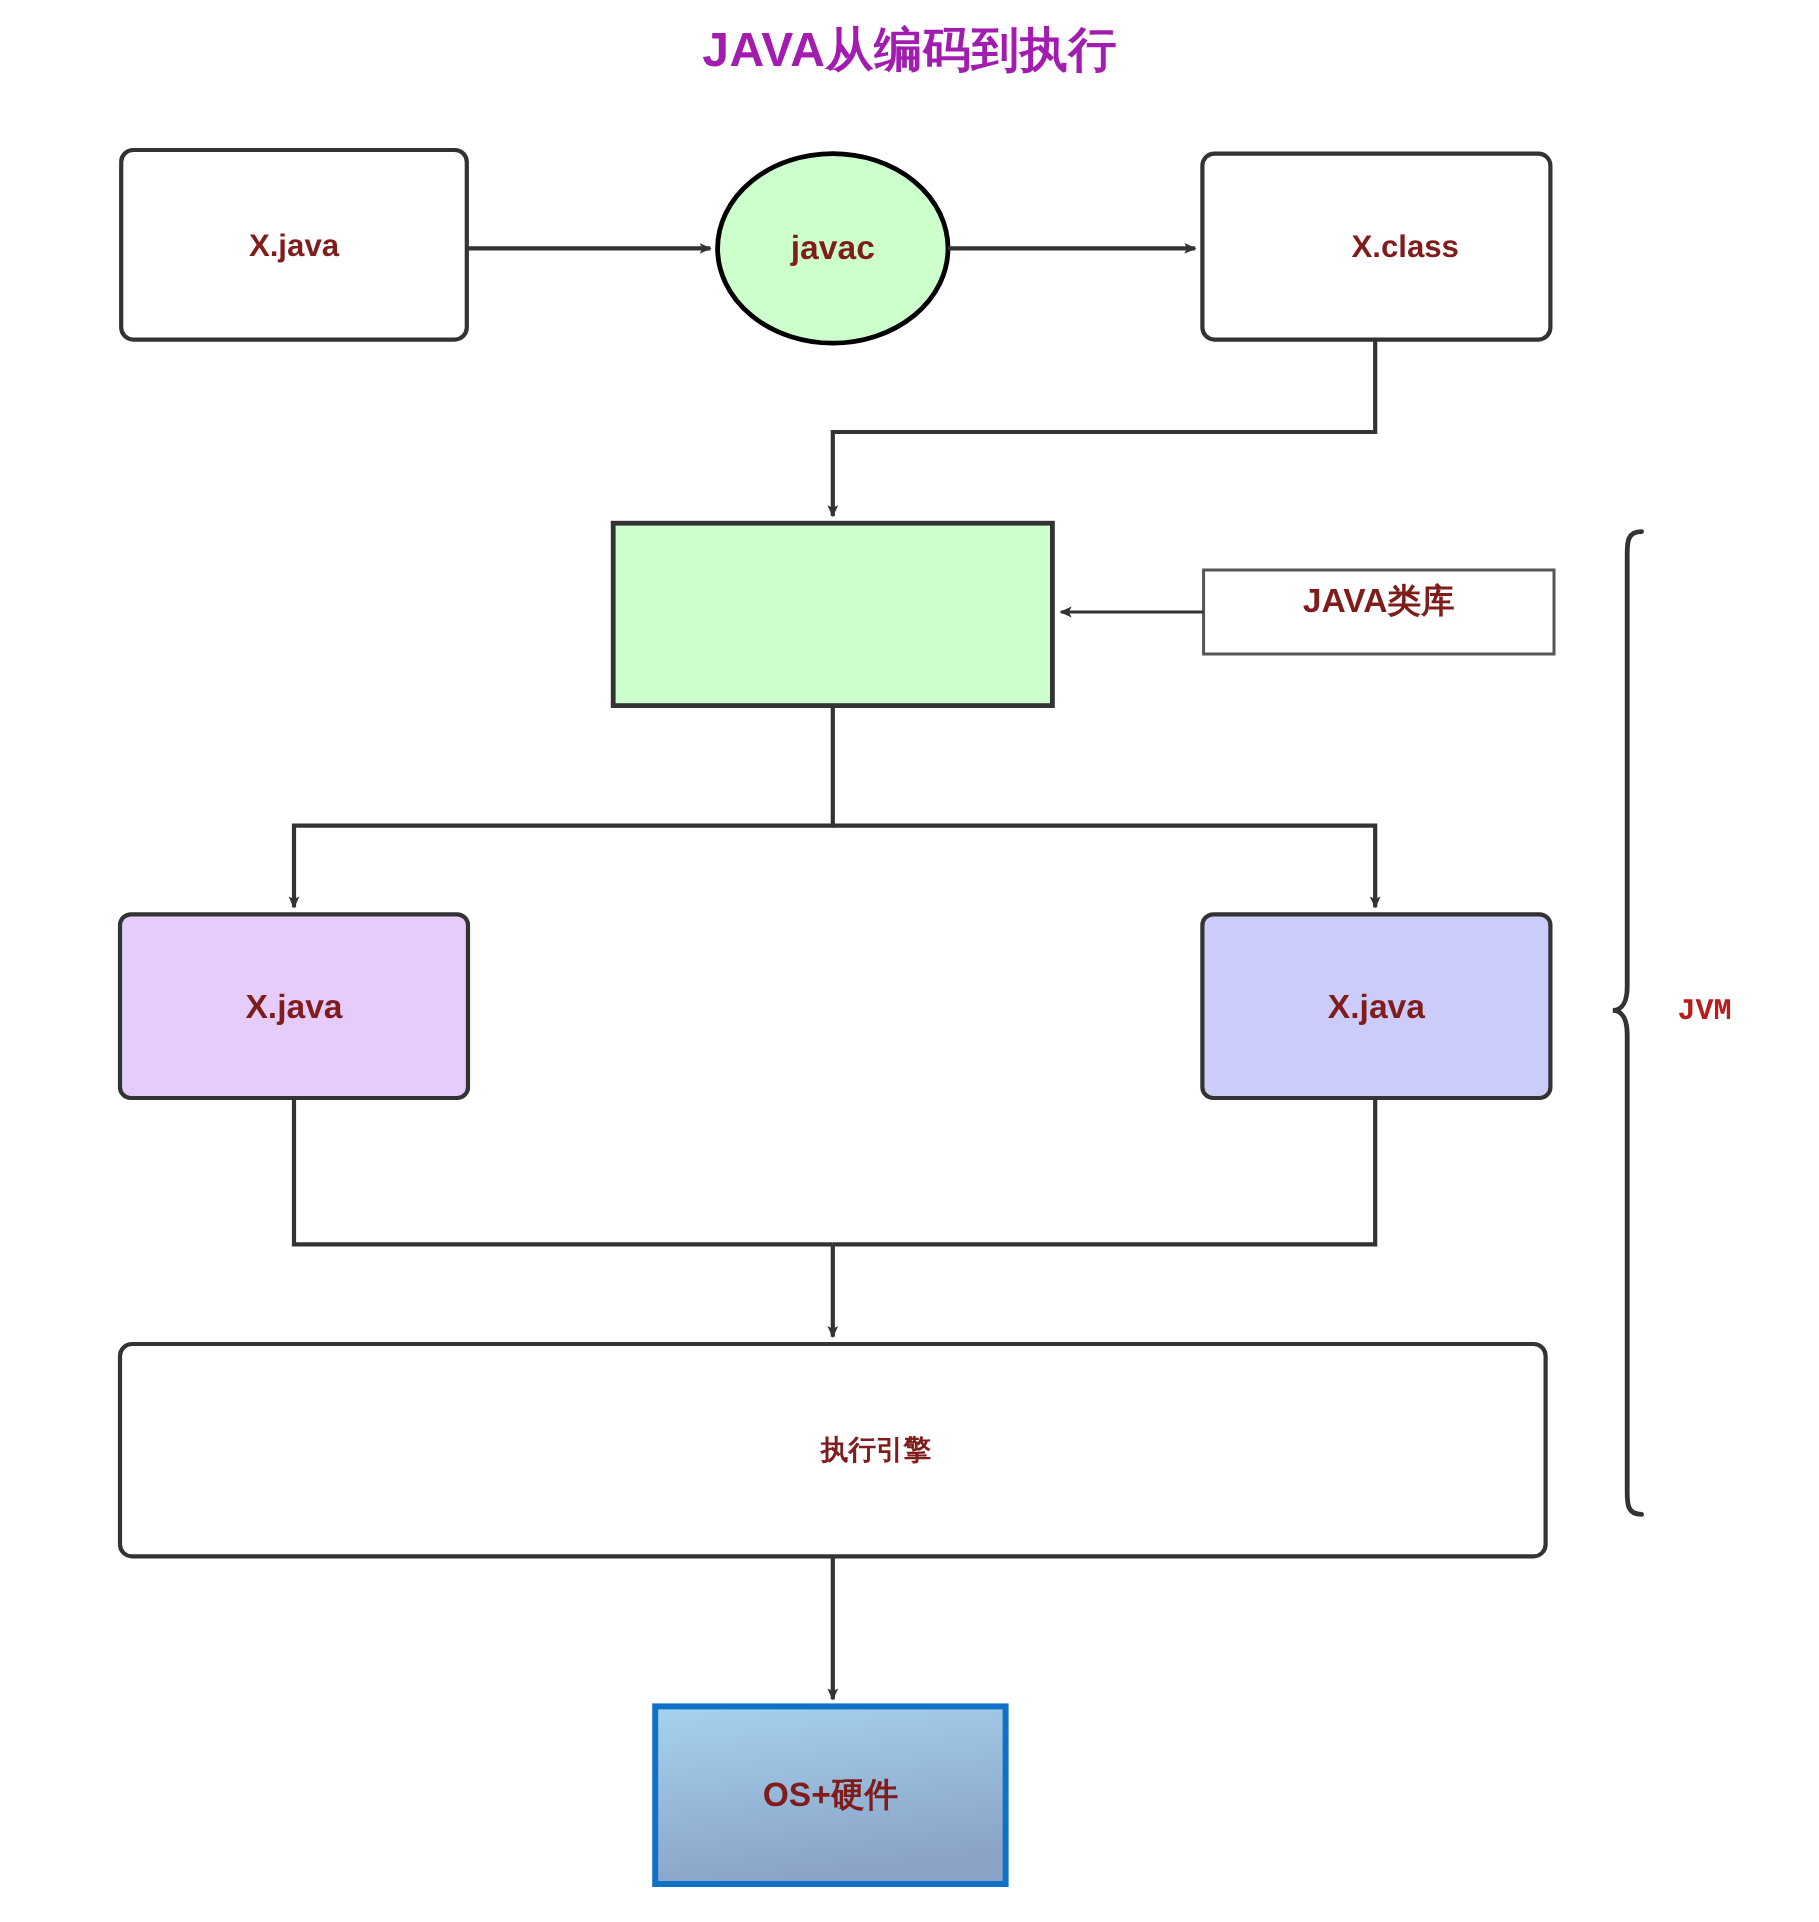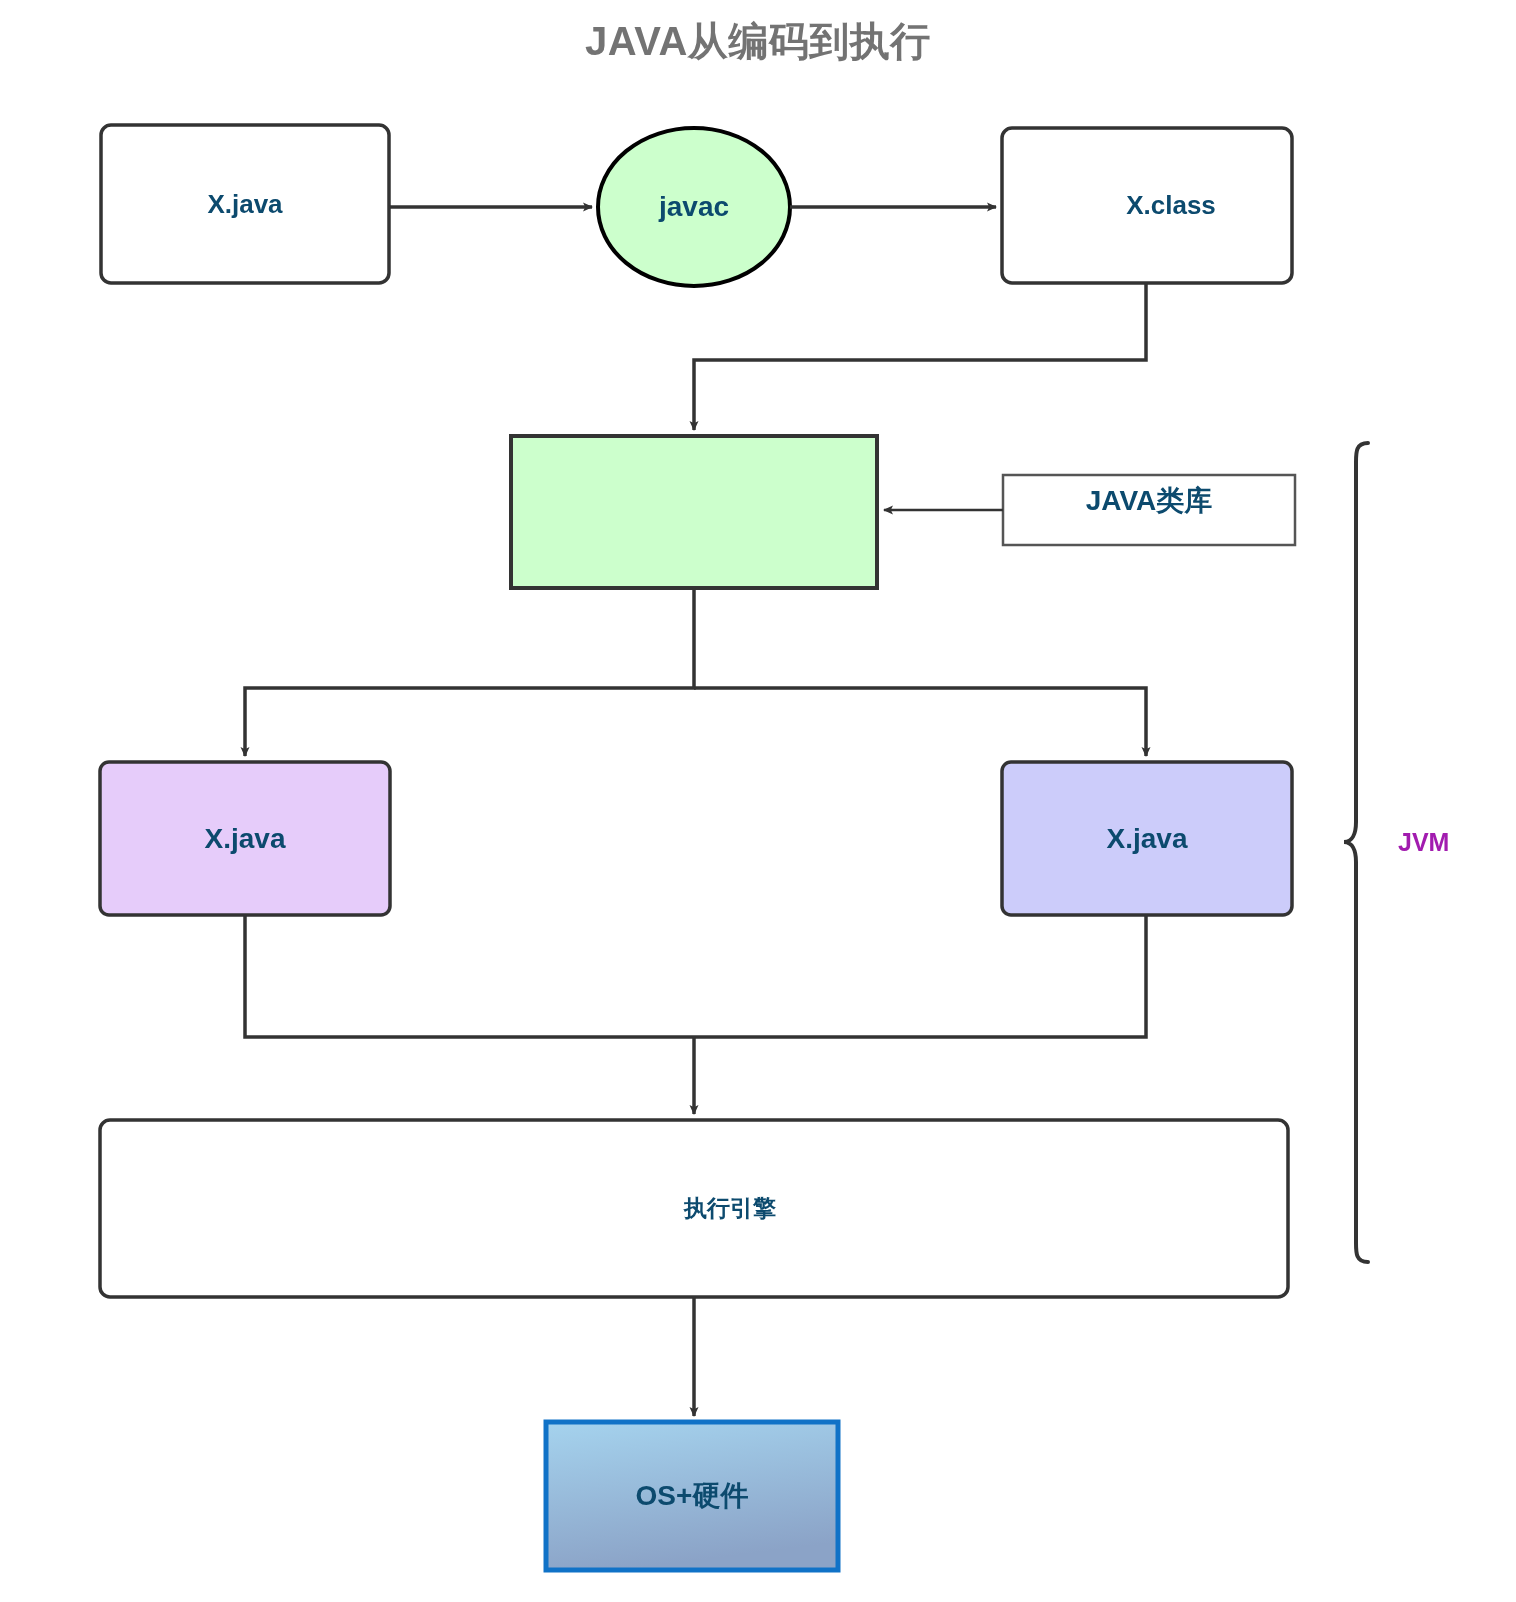--- a/index.html
+++ b/index.html
@@ -22,46 +22,47 @@
     height: 1602px;
   }
   .diagram-title {
     position: absolute;
     left: 0;
     top: 14px;
     width: 1516px;
     text-align: center;
     font-size: 40px;
     font-weight: bold;
-    color: #737373;
+    color: #a21caf;
     letter-spacing: 0.5px;
   }
   svg.canvas {
     position: absolute;
     left: 0;
     top: 0;
   }
   .node-label {
     position: absolute;
     display: flex;
     align-items: center;
     justify-content: center;
     text-align: center;
-    color: #0c4a6e;
+    color: #7f1d1d;
     font-weight: bold;
     pointer-events: none;
   }
   .label-lg { font-size: 26px; }
   .label-md { font-size: 28px; }
   .label-sm { font-size: 23px; }
   .jvm-label {
     position: absolute;
     font-size: 25px;
     font-weight: bold;
-    color: #a21caf;
+    color: #b91c1c;
+    font-family: Liberation Mono, monospace;
   }
 </style>
 </head>
 <body>
 
 <div id="diagram-root">
 
   <div class="diagram-title">JAVA从编码到执行</div>
 
   <svg class="canvas" width="1516" height="1602" viewBox="0 0 1516 1602">

